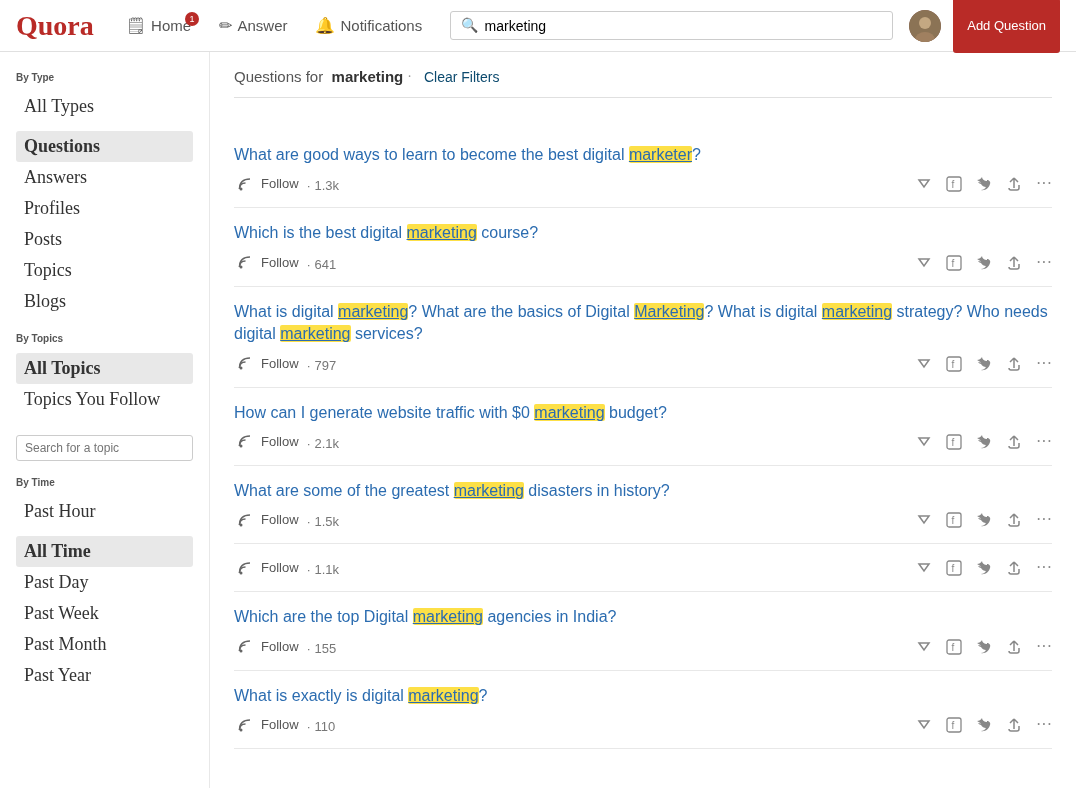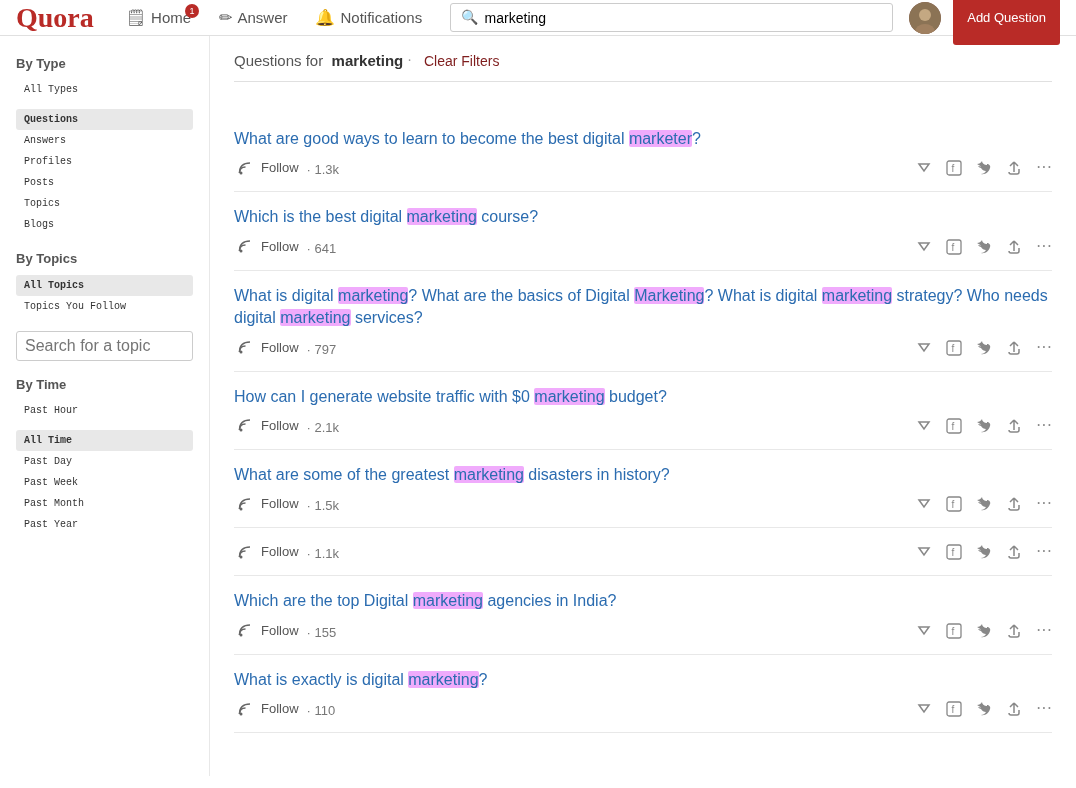--- a/index.html
+++ b/index.html
@@ -3,21 +3,21 @@
   <meta charset="utf-8">
   <style>
     * { box-sizing: border-box; margin: 0; padding: 0; }
     body { font-family: Georgia, 'Times New Roman', serif; font-size: 14px; color: #333; background: #fff; }
 
     
     .header {
       display: flex;
       align-items: center;
       padding: 0 16px;
-      height: 36px;
+      height: 52px;
       border-bottom: 1px solid #e0e0e0;
       background: #fff;
       position: relative;
     }
     .logo {
       font-size: 28px;
       font-weight: bold;
       color: #b92b27;
       font-family: Georgia, serif;
       margin-right: 20px;
@@ -115,51 +115,51 @@
     
     .sidebar {
       width: 210px;
       min-width: 210px;
       padding: 20px 16px;
       border-right: 1px solid #e8e8e8;
       min-height: 740px;
     }
     .sidebar-section-title {
       font-family: Arial, sans-serif;
-      font-size: 13px;
+      font-size: 10px;
       font-weight: bold;
       color: #555;
       margin-bottom: 8px;
       margin-top: 16px;
     }
     .sidebar-section-title:first-child { margin-top: 0; }
     .sidebar-item {
       display: block;
       padding: 5px 8px;
-      font-family: Liberation Mono, monospace;
-      font-size: 10px;
+      font-family: Liberation Serif, serif;
+      font-size: 18px;
       color: #333;
       cursor: pointer;
       border-radius: 3px;
       text-decoration: none;
     }
     .sidebar-item.active {
       background: #e8e8e8;
       font-weight: bold;
       margin-top: 9px;
     }
     .topic-search {
       width: 100%;
       border: 1px solid #ccc;
       border-radius: 3px;
       padding: 5px 8px;
-      font-size: 16px;
+      font-size: 12px;
       font-family: Arial, sans-serif;
       outline: none;
-      margin-top: 14px;
+      margin-top: 20px;
       color: #999;
     }
 
     
     .content {
       flex: 1;
       padding: 16px 24px;
     }
     .content-header {
       display: flex;
@@ -172,21 +172,21 @@
       font-family: Arial, sans-serif;
       font-size: 15px;
       color: #555;
     }
     .content-header-text strong {
       font-weight: bold;
       color: #333;
     }
     .clear-filters {
       margin-left: 8px;
-      color: #7f1d1d;
+      color: #0c4a6e;
       font-family: Arial, sans-serif;
       font-size: 14px;
       cursor: pointer;
       text-decoration: none;
     }
 
     
     .question-item {
       padding: 14px 0;
       border-bottom: 1px solid #e8e8e8;
@@ -194,22 +194,23 @@
     .question-link {
       display: block;
       color: #2b6cb0;
       font-size: 16px;
       font-family: Arial, sans-serif;
       text-decoration: none;
       line-height: 1.4;
       margin-bottom: 8px;
     }
     .question-link .highlight {
-      background-color: #f0abfc;
+      background-color: #fde047;
       border-radius: 2px;
+      text-decoration: underline;
     }
     .question-actions {
       display: flex;
       align-items: flex-end;
       gap: 4px;
     }
     .follow-btn {
       display: flex;
       align-items: center;
       gap: 5px;

